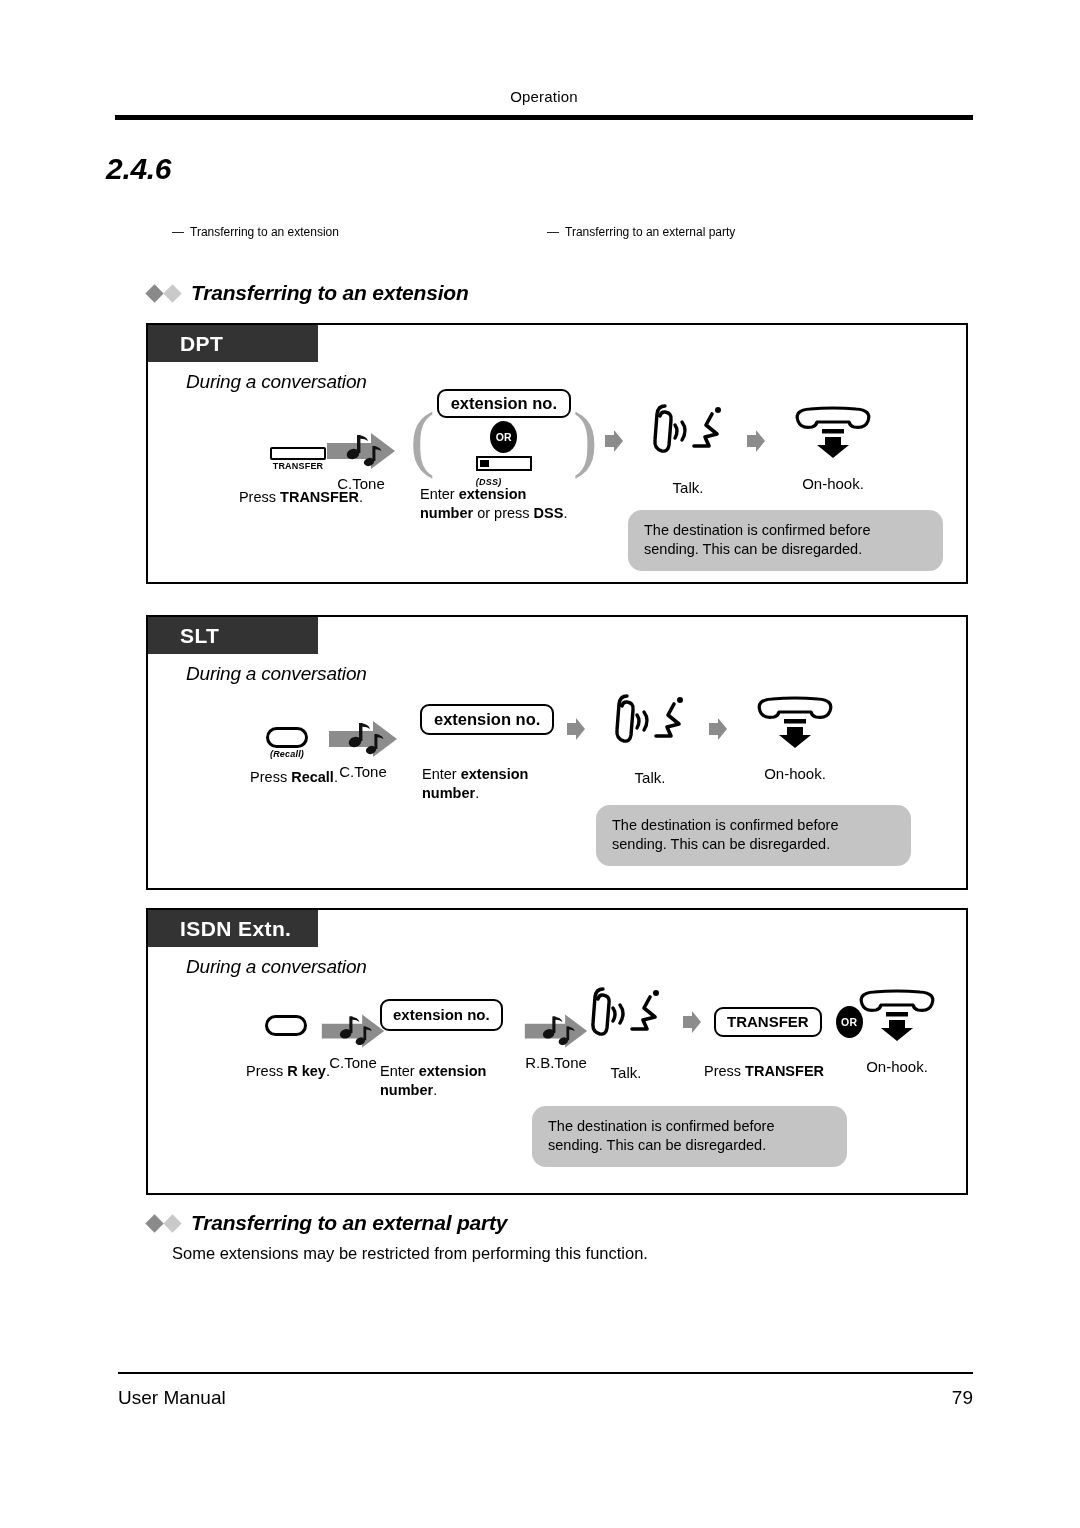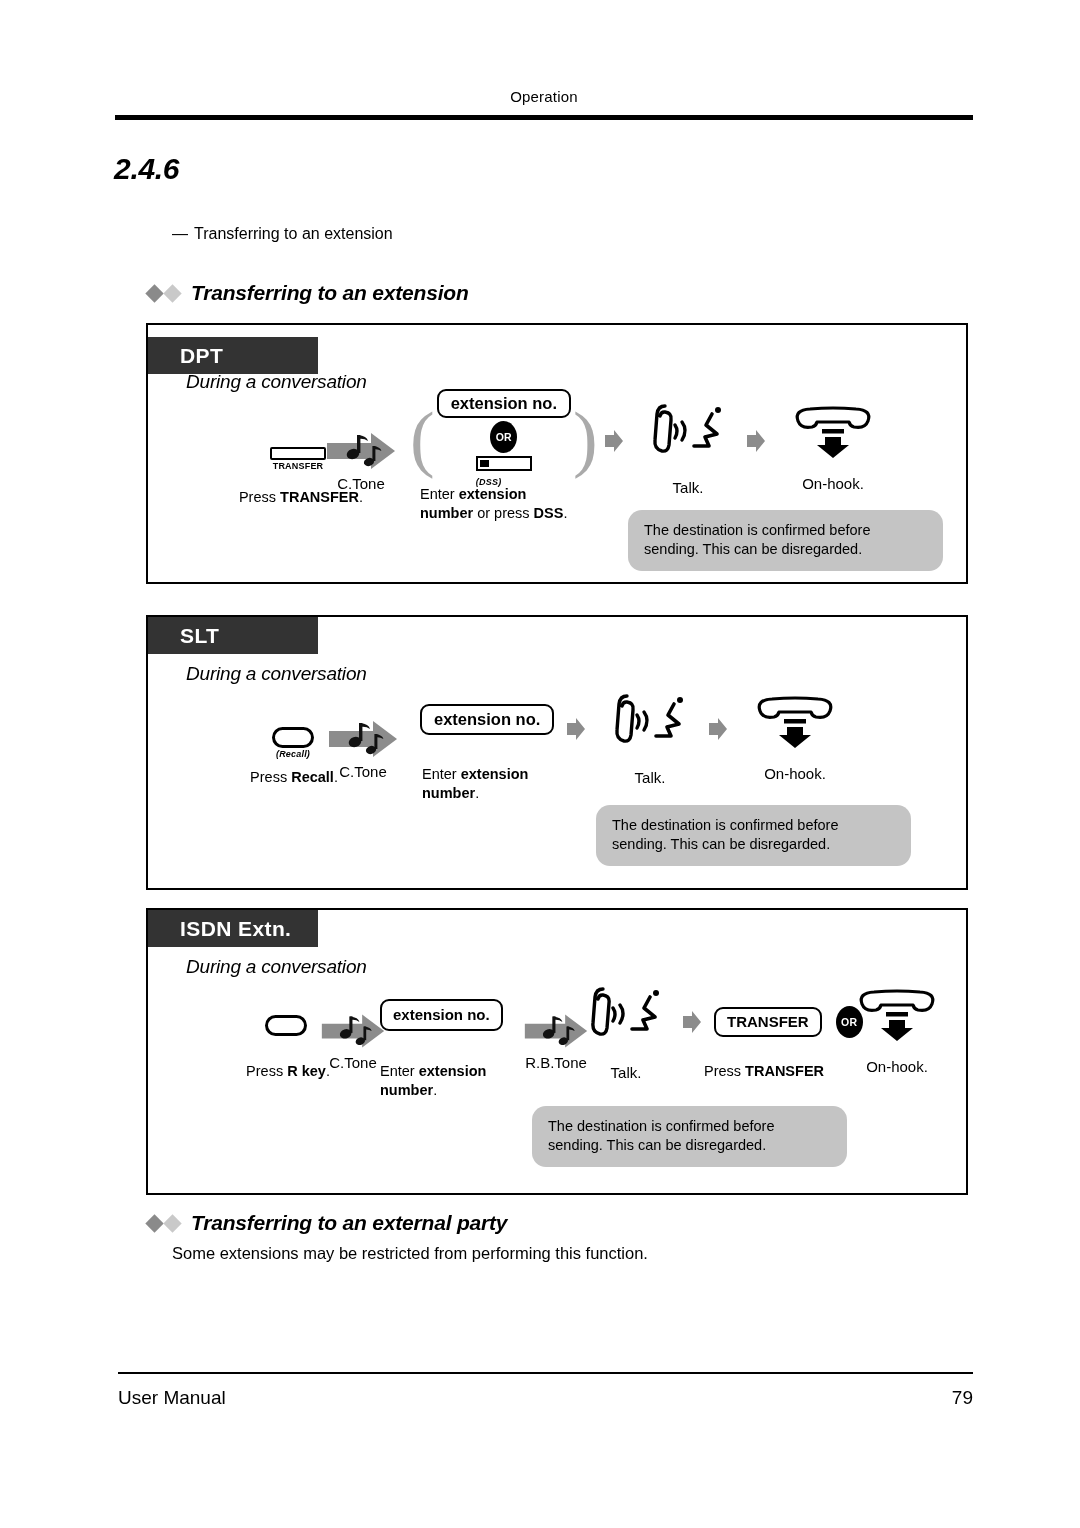--- a/index.html
+++ b/index.html
@@ -31,40 +31,40 @@
   }
   .page-header .hdr-rule {
     margin-top: 10px;
     height: 5px;
     background: #000;
   }
 
   
   .doc-title {
     position: absolute;
-    left: 114px;
+    left: 106px;
     top: 152px;
     display: flex;
     align-items: baseline;
     font-style: italic;
     font-weight: bold;
     font-size: 30px;
     letter-spacing: -0.3px;
     flex-direction: column;
   }
   .doc-title .num { width: 100px; }
 
   
   .sub-links {
     position: absolute;
     left: 172px;
     top: 225px;
     width: 800px;
     display: flex;
-    font-size: 16px;
+    font-size: 12px;
   }
   .sub-links .lnk { width: 375px; }
   .sub-links .dash { margin-right: 6px; }
 
   
   .diamond-head {
     position: absolute;
     display: flex;
     align-items: center;
     gap: 12px;
@@ -275,32 +275,35 @@
 </div>
 
 <div class="doc-title">
   <span class="num">2.4.6</span>
 </div>
 
 <div class="sub-links">
   <div class="lnk">
     <span class="dash">—</span><span>Transferring to an extension</span>
   </div>
+  <div class="lnk">
+    <span class="dash">—</span><span>Transferring to an external party</span>
+  </div>
 </div>
 
 <div class="diamond-head" style="left:148px; top:281px;">
   <span class="diamonds">
     <span class="dia d1"></span>
       <span class="dia d2"></span>
   </span>
   <span class="dh-text">Transferring to an extension</span>
 </div>
 
 <div class="panel" style="left:146px; top:323px; width:822px; height:261px;">
-  <div class="panel-tab" style="width:170px;margin-top:12px;">DPT</div>
+  <div class="panel-tab" style="width:170px;">DPT</div>
   <div class="panel-sub" style="left:38px; top:46px;">During a conversation</div>
 
   <div class="step" style="left:90px; top:90px; width:120px;">
     <div class="step-icon">
       <div>
         <div class="key-rect"></div>
         <div class="key-label-tiny">TRANSFER</div>
       </div>
     </div>
   </div>
@@ -388,21 +391,21 @@
       <path d="M4 27 L48 1 L30 27 Z" fill="#c4c4c4"></path>
     </svg>
     <span>The destination is confirmed before sending. This can be disregarded.</span>
   </div>
 </div>
 
 <div class="panel" style="left:146px; top:615px; width:822px; height:275px;">
   <div class="panel-tab" style="width:170px;">SLT</div>
   <div class="panel-sub" style="left:38px; top:46px;">During a conversation</div>
 
-  <div class="step" style="left:90px; top:86px; width:110px;">
+  <div class="step" style="left:84px; top:86px; width:110px;">
     <div class="step-icon">
       <div>
         <div class="key-oval"></div>
         <div class="key-label-tiny ital">(Recall)</div>
       </div>
     </div>
   </div>
   <div class="caption-main" style="position:absolute; left:56px; top:151px; width:180px; text-align:center;">
     Press <b>Recall</b>.
   </div>

